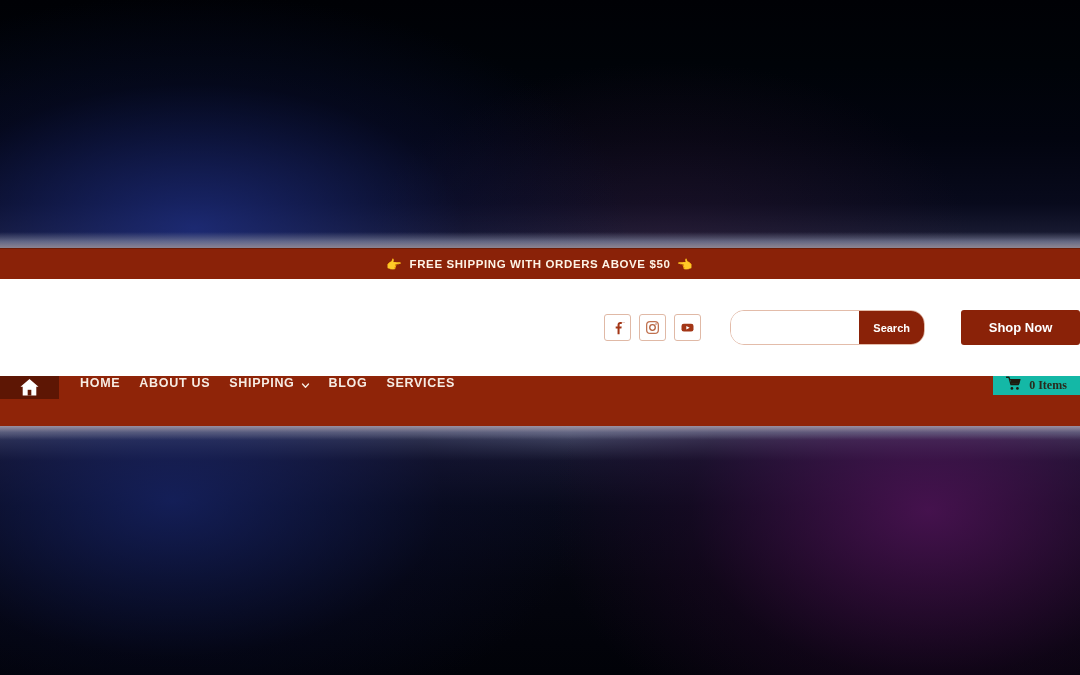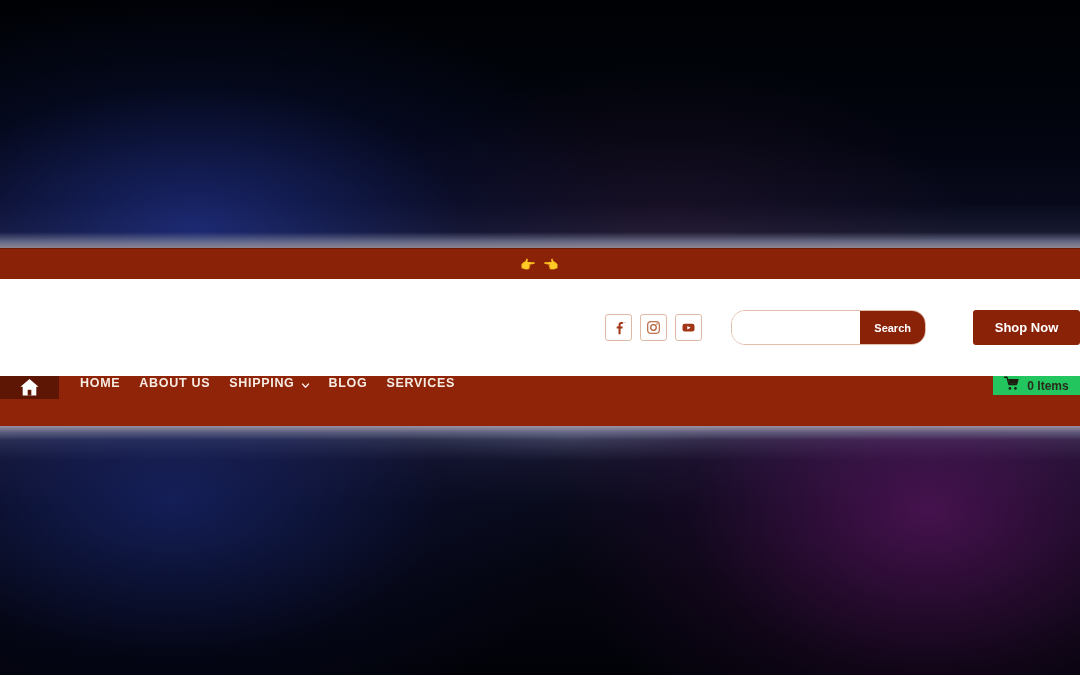--- a/index.html
+++ b/index.html
@@ -87,22 +87,22 @@
     padding:0 8px; font-size:12px; font-family:"Liberation Sans", sans-serif;
     color:#333; min-width:0;
   }
   .search-btn {
     flex:0 0 auto; background:#8a2208; color:#fff; border:none;
     padding:0 14px; font-size:11px; font-weight:bold; cursor:pointer;
     font-family:"Liberation Sans", sans-serif;
   }
 
   .shopnow {
-    margin-left:47px; background:#8a2208; color:#fff; border:none;
-    width:107px; height:35px; border-radius:3px;
+    margin-left:36px; background:#8a2208; color:#fff; border:none;
+    width:119px; height:35px; border-radius:3px;
     font-size:13px; font-weight:bold; cursor:pointer;
     font-family:"Liberation Sans", sans-serif;
   }
 
   
   .navbar {
     position:absolute; left:0; top:376px; width:1080px; height:50px;
     background:#8f2408; display:flex; align-items:flex-start;
   }
   .nav-home {
@@ -114,38 +114,40 @@
     display:flex; align-items:center; gap:0; padding-left:21px; flex:1 1 auto;
   }
   .nav-item {
     color:#f7ece3; font-size:12.5px; font-weight:bold; letter-spacing:0.7px;
     padding:0 19px 0 0; margin-right:0; cursor:pointer; white-space:nowrap;
     display:flex; align-items:center; gap:6px;
   }
   .chev { display:inline-block; width:9px; height:9px; }
 
   .cart {
-    width:87px; flex:0 0 87px; background:#22c55e;
+    width:87px; flex:0 0 87px; background:#14b8a6;
     display:flex; align-items:center; justify-content:center; gap:7px;
     cursor:pointer;
+    font-family:Liberation Serif, serif;
   }
   .cart-label { font-size:12px; color:#2a2a1c; font-weight:bold; }
 </style>
 </head>
 <body>
 
 <div class="page">
 
   <div class="bg-top">
     <div class="bg-top-glow"></div>
   </div>
 
   <div class="promo">
     <div class="promo-text">
       <span class="promo-emoji">👉</span>
+      <span>FREE SHIPPING WITH ORDERS ABOVE $50</span>
       <span class="promo-emoji">👈</span>
     </div>
   </div>
 
   <div class="header">
 
 
     <div class="header-right">
 
       <div class="social">

